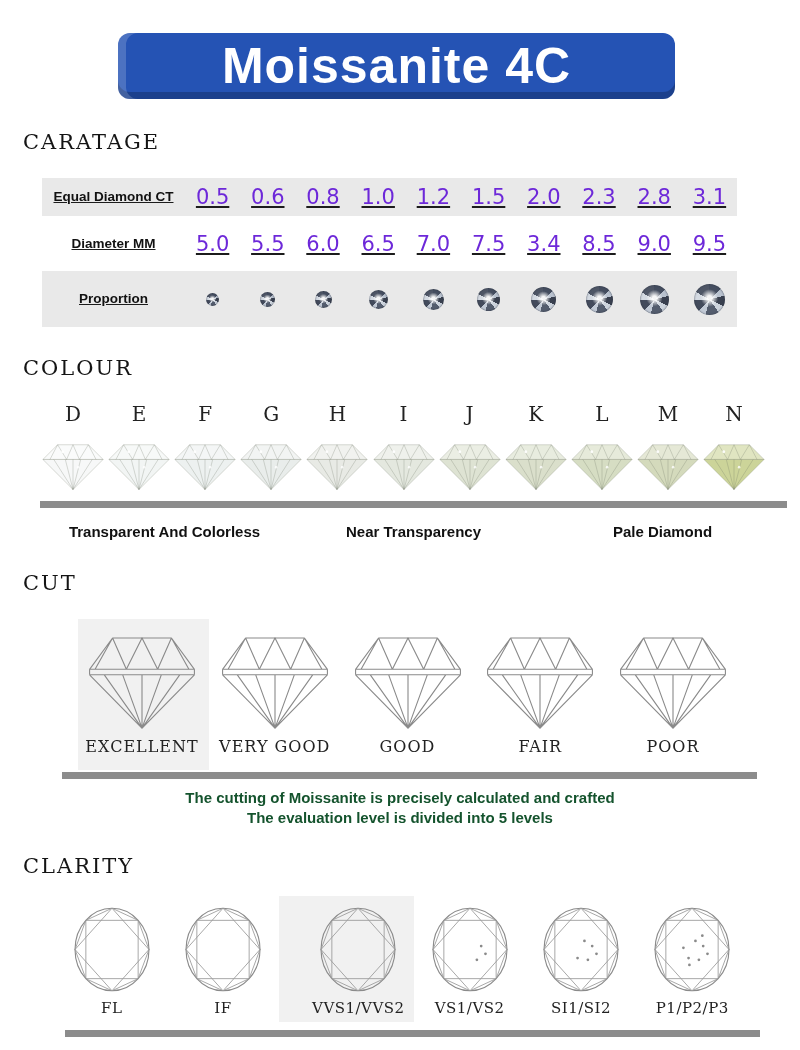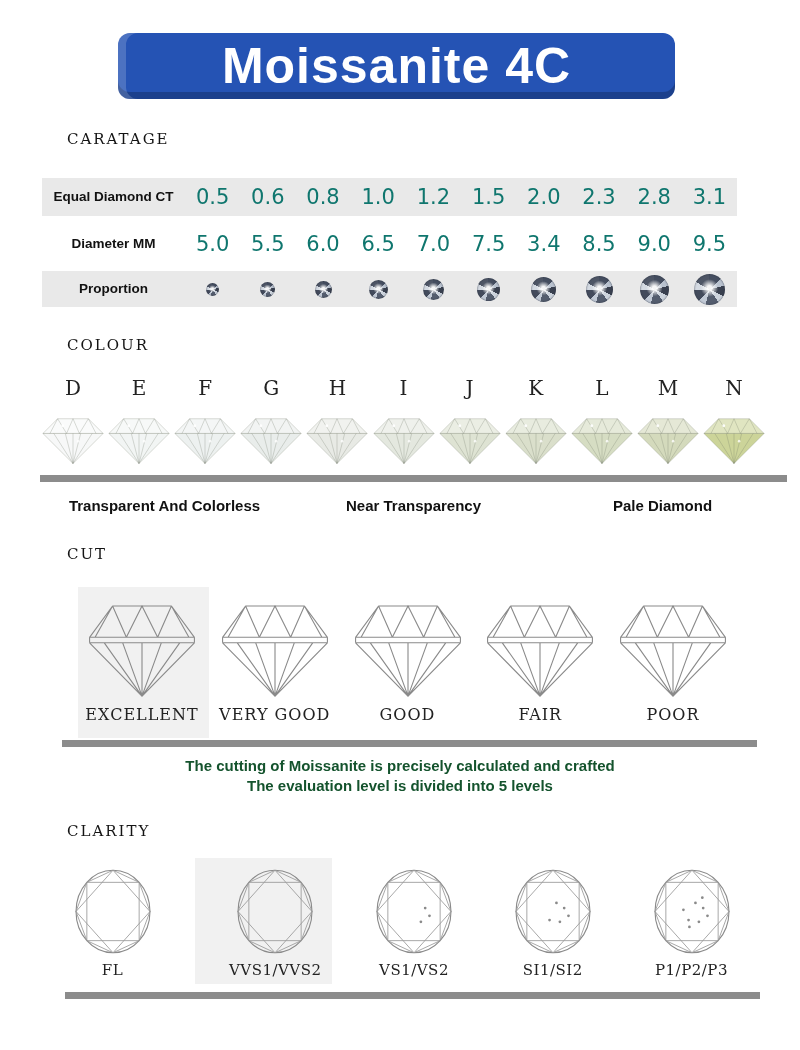--- a/index.html
+++ b/index.html
@@ -11,42 +11,42 @@
     margin:33px 0 0 118px;width:557px;height:66px;border-radius:12px;
     background:var(--title-blue,#2553b4);
     box-shadow:inset 8px 0 0 rgba(255,255,255,.18), inset 0 -7px 0 rgba(0,0,0,.22);
     display:flex;align-items:center;justify-content:center;
   }
   .title-pill span{
     color:#ffffff;font-weight:bold;font-size:50px;letter-spacing:1px;
     font-family:"Liberation Sans",sans-serif;
   }
   .section-heading{
-    font-family:"DejaVu Serif",serif;font-size:15px;letter-spacing:2px;
-    color:#141414;margin-left:67px;
+    font-family:"DejaVu Serif",serif;font-size:21px;letter-spacing:2px;
+    color:#141414;margin-left:23px;
   }
   .h-caratage{margin-top:31px;}
   .h-colour{margin-top:29px;}
   .h-cut{margin-top:31px;}
   .h-clarity{margin-top:26px;}
 
   
-  .ctable{margin:30px 0 0 42px;width:695px;}
+  .ctable{margin:24px 0 0 42px;width:695px;text-decoration:underline;}
   .trow{display:flex;align-items:center;margin-bottom:5px;}
   .trow.gray{background:var(--row-gray,#e9e9e9);}
   .r1{height:38px;}
   .r2{height:45px;}
-  .r3{height:36px;margin-bottom:0;justify-content:center;}
+  .r3{height:56px;margin-bottom:0;justify-content:center;}
   .tlabel{
     width:143px;text-align:center;font-weight:bold;font-size:13.5px;line-height:16px;
     color:#111;padding:0 4px;box-sizing:border-box;
   }
   .tvals{flex:1;display:flex;align-items:center;}
   .tval{flex:1;text-align:center;font-family:"DejaVu Sans",sans-serif;
-        font-size:21px;color:#0f766e;}
+        font-size:21px;color:#6d28d9;}
   .gcell{flex:1;display:flex;align-items:center;justify-content:center;}
   .pgem{
     display:block;border-radius:50%;
     background:
       radial-gradient(circle at 50% 45%, rgba(255,255,255,.95) 0 10%, rgba(255,255,255,0) 38%),
       conic-gradient(#454e60 0 13%, #b9c2cf 13% 21%, #39404f 21% 32%, #ccd3dc 32% 40%,
                      #545d6e 40% 54%, #c2cad6 54% 62%, #434b5c 62% 74%, #d4dae2 74% 83%, #4e5666 83% 100%);
     box-shadow:inset 0 0 2px #2c3340;
   }
 
@@ -395,20 +395,29 @@
     <div class="clarity-card">
       <svg width="86" height="93" viewBox="0 0 100 108">
         <ellipse cx="50" cy="54" rx="43" ry="48" fill="none" stroke="#8a8a8a" stroke-width="1.3"></ellipse>
         <path d="M50,6 L80.4,20.1 L93,54 L80.4,87.9 L50,102 L19.6,87.9 L7,54 L19.6,20.1 Z" fill="none" stroke="#9a9a9a" stroke-width="1"></path>
         <path d="M50,6 L93,54 L50,102 L7,54 Z M80.4,20.1 L80.4,87.9 L19.6,87.9 L19.6,20.1 Z" fill="none" stroke="#9a9a9a" stroke-width="1"></path>
         <g></g>
       </svg>
       <div class="clarity-label">FL</div>
     </div>
 
+    <div class="clarity-card">
+      <svg width="86" height="93" viewBox="0 0 100 108">
+        <ellipse cx="50" cy="54" rx="43" ry="48" fill="none" stroke="#8a8a8a" stroke-width="1.3"></ellipse>
+        <path d="M50,6 L80.4,20.1 L93,54 L80.4,87.9 L50,102 L19.6,87.9 L7,54 L19.6,20.1 Z" fill="none" stroke="#9a9a9a" stroke-width="1"></path>
+        <path d="M50,6 L93,54 L50,102 L7,54 Z M80.4,20.1 L80.4,87.9 L19.6,87.9 L19.6,20.1 Z" fill="none" stroke="#9a9a9a" stroke-width="1"></path>
+        <g></g>
+      </svg>
+      <div class="clarity-label">IF</div>
+    </div>
 
     <div class="clarity-card highlight">
       <svg width="86" height="93" viewBox="0 0 100 108">
         <ellipse cx="50" cy="54" rx="43" ry="48" fill="none" stroke="#8a8a8a" stroke-width="1.3"></ellipse>
         <path d="M50,6 L80.4,20.1 L93,54 L80.4,87.9 L50,102 L19.6,87.9 L7,54 L19.6,20.1 Z" fill="none" stroke="#9a9a9a" stroke-width="1"></path>
         <path d="M50,6 L93,54 L50,102 L7,54 Z M80.4,20.1 L80.4,87.9 L19.6,87.9 L19.6,20.1 Z" fill="none" stroke="#9a9a9a" stroke-width="1"></path>
         <g></g>
       </svg>
       <div class="clarity-label">VVS1/VVS2</div>
     </div>

